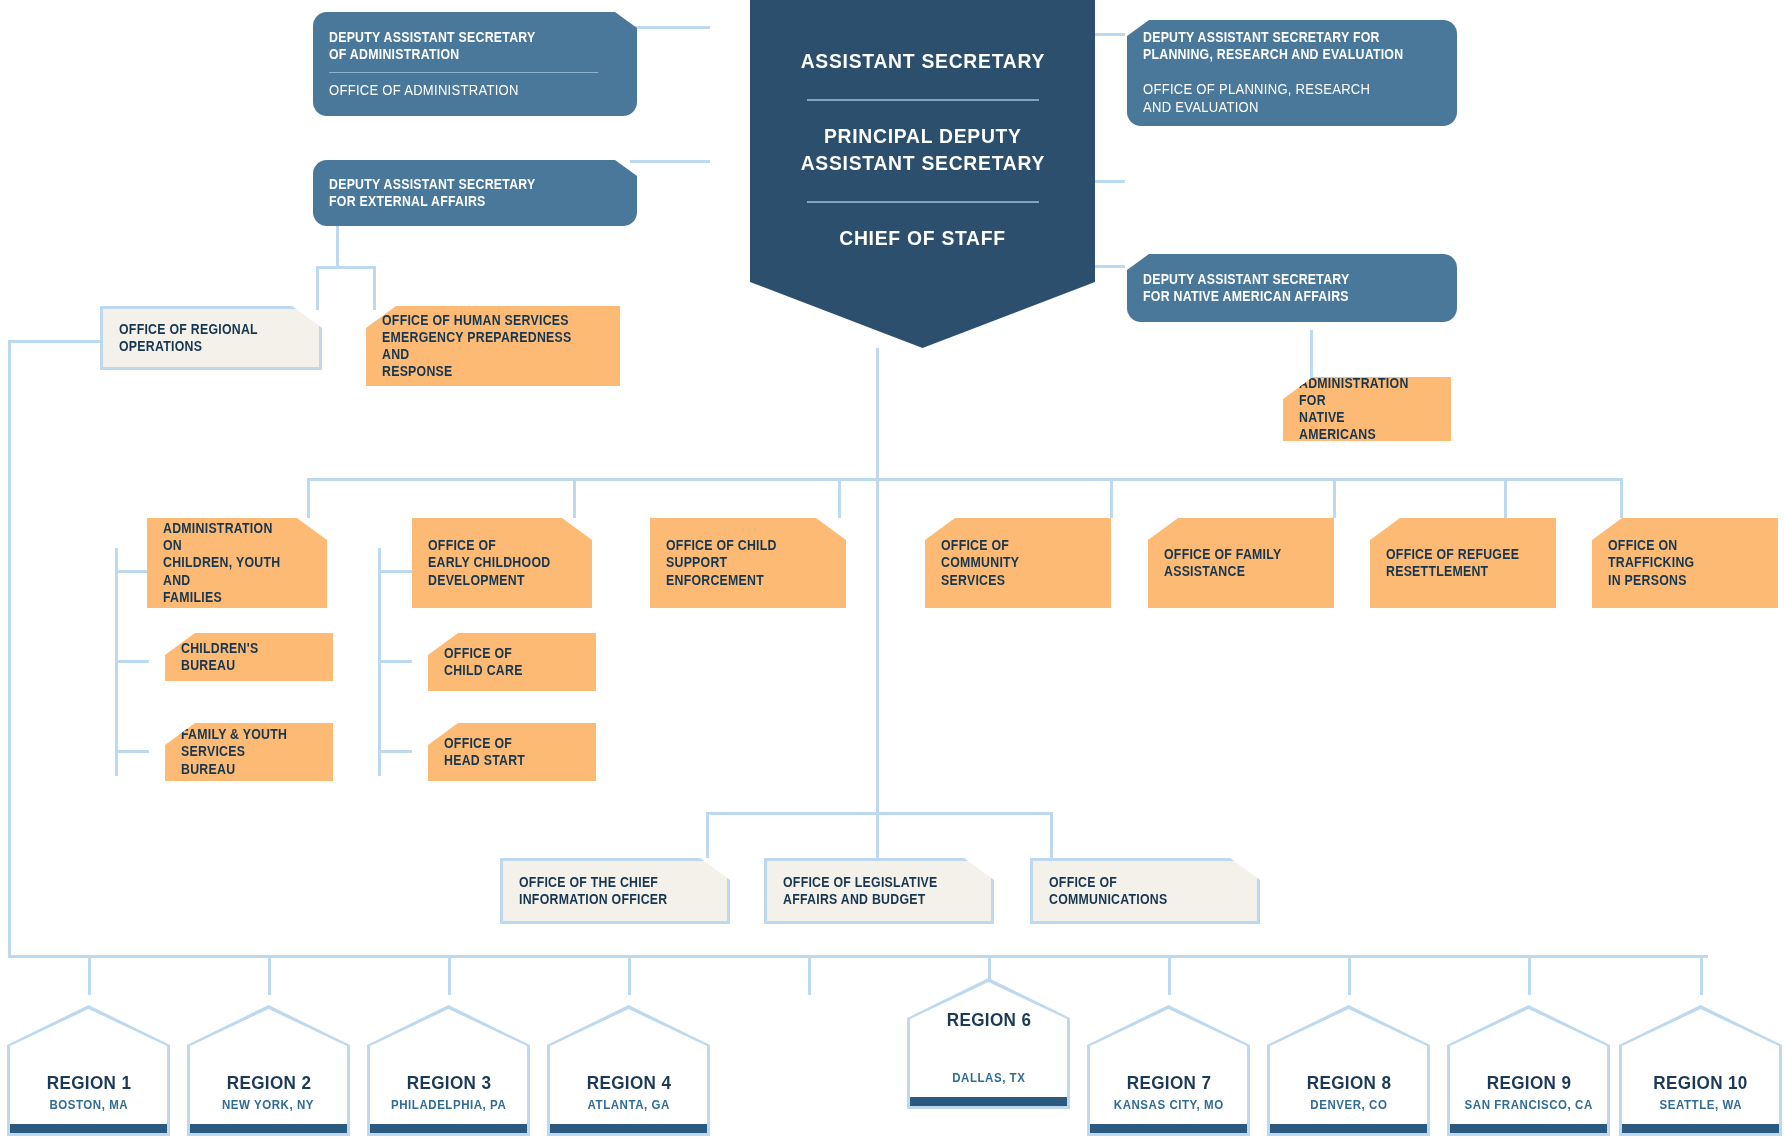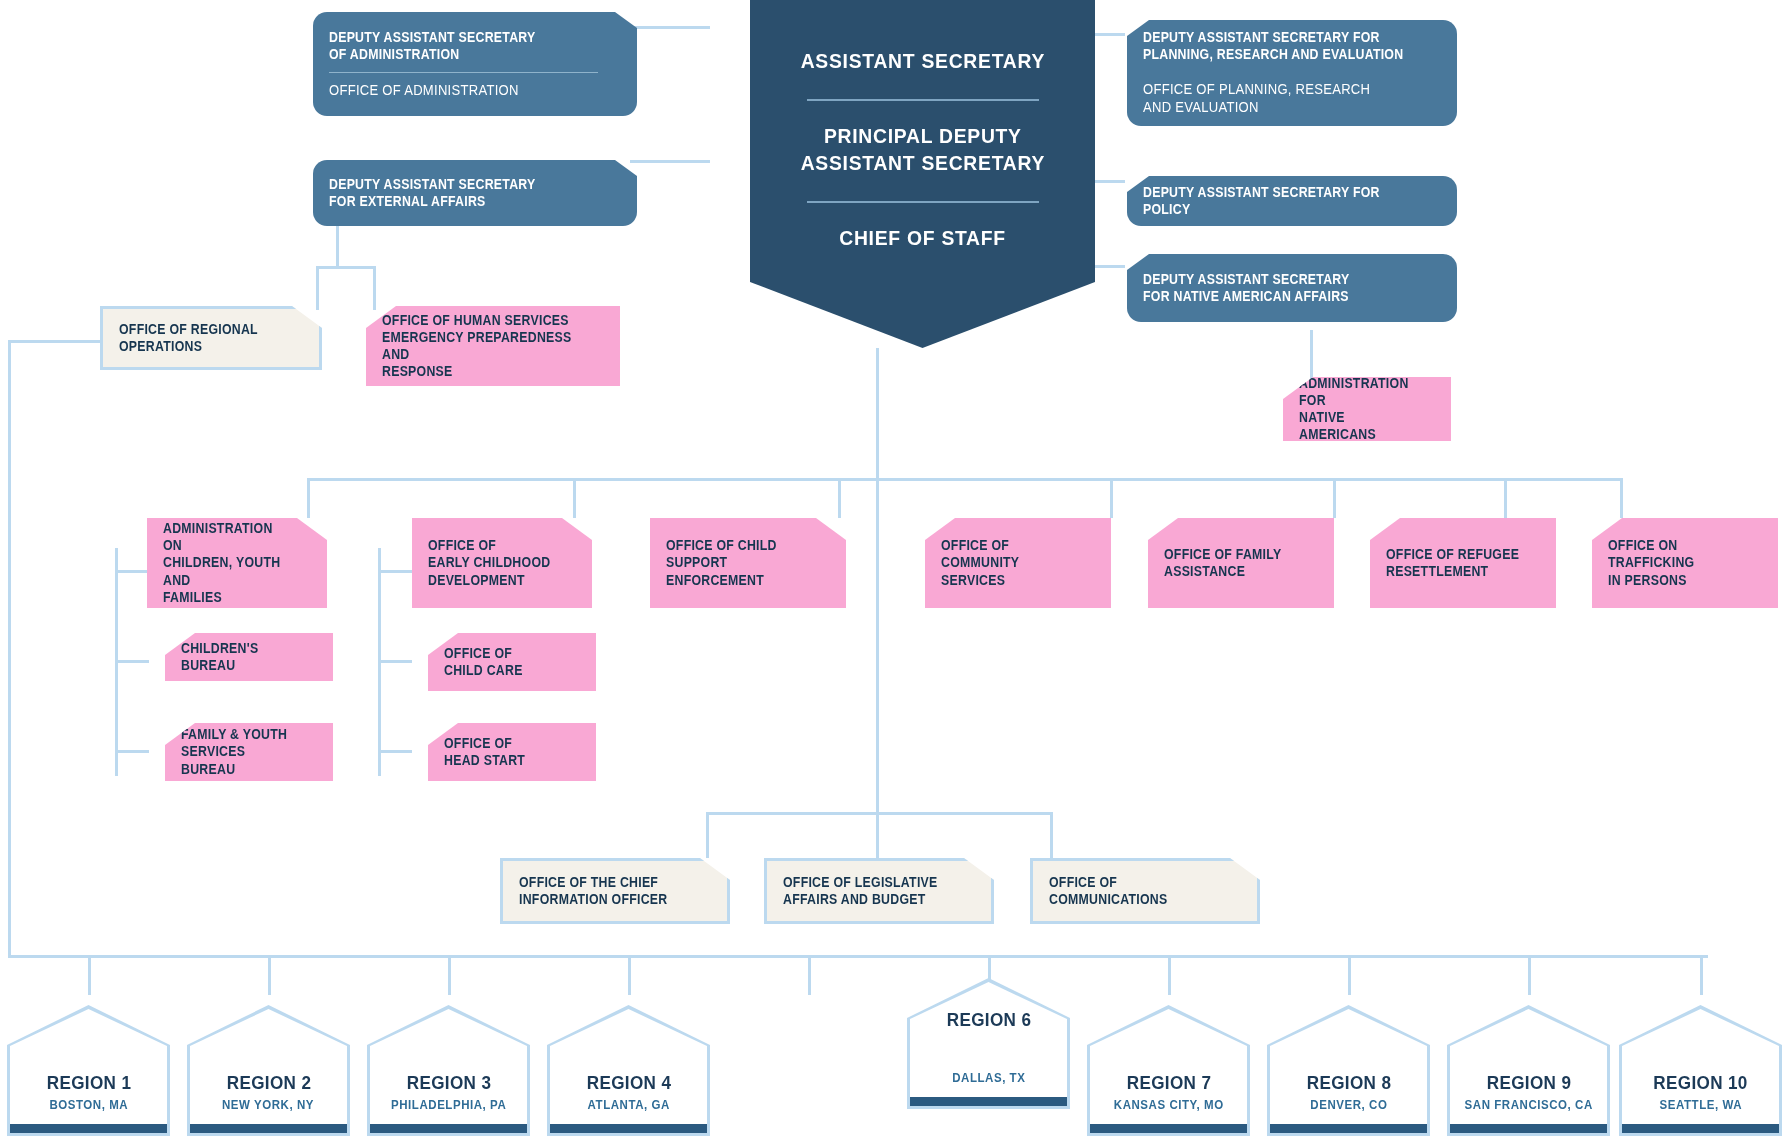--- a/index.html
+++ b/index.html
@@ -54,21 +54,21 @@
     border-radius:14px 14px 14px 14px;
   }
   .sb.notch-tr { clip-path:polygon(0 14px, 0 0, calc(100% - 22px) 0, 100% 16px, 100% 100%, 0 100%); border-radius:14px 0 14px 14px; }
   .sb.notch-tl { clip-path:polygon(22px 0, 100% 0, 100% 100%, 0 100%, 0 16px); border-radius:0 14px 14px 14px; }
   .sb .t { font-size:14px; }
   .sb .sub { font-size:14.5px; font-weight:400; letter-spacing:0.3px;
              text-transform:uppercase; transform:scaleX(0.9); transform-origin:left center; }
   .sb .hr { height:1px; background:#8fb3cb; margin:9px 0 9px 0; width:92%; }
 
   
-  .lb { background:#f9a8d4; color:#16354f; }
+  .lb { background:#fdba74; color:#16354f; }
   .lb .t { font-size:14px; }
   
   .lb.tab-tr { clip-path:polygon(0 0, calc(100% - 30px) 0, 100% 22px, 100% 100%, 0 100%); }
   .lb.tab-tl { clip-path:polygon(30px 0, 100% 0, 100% 100%, 0 100%, 0 22px); }
 
   
   .cb { background:#f4f1ea; color:#16354f; border:3px solid #bcd9ef; }
   .cb .t { font-size:14px; }
   .cb.tab-tr { clip-path:polygon(0 0, calc(100% - 30px) 0, 100% 22px, 100% 100%, 0 100%); }
 
@@ -177,23 +177,20 @@
   </div>
 
   <div class="box sb notch-tl" style="left:1127px; top:20px; width:330px; height:106px;">
     <div class="t">DEPUTY ASSISTANT SECRETARY FOR</div>
     <div class="t">PLANNING, RESEARCH AND EVALUATION</div>
     <div class="hr"></div>
     <div class="sub">OFFICE OF PLANNING, RESEARCH</div>
     <div class="sub">AND EVALUATION</div>
   </div>
 
-  <div class="box sb notch-tl" style="left:1127px; top:176px; width:330px; height:50px;">
-    <div class="t">DEPUTY ASSISTANT SECRETARY FOR POLICY</div>
-  </div>
 
   <div class="box sb notch-tl" style="left:1127px; top:254px; width:330px; height:68px;">
     <div class="t">DEPUTY ASSISTANT SECRETARY</div>
     <div class="t">FOR NATIVE AMERICAN AFFAIRS</div>
   </div>
 
   <div class="box cb tab-tr" style="left:100px; top:306px; width:222px; height:64px;">
     <div class="t">OFFICE OF REGIONAL</div>
     <div class="t">OPERATIONS</div>
   </div>

